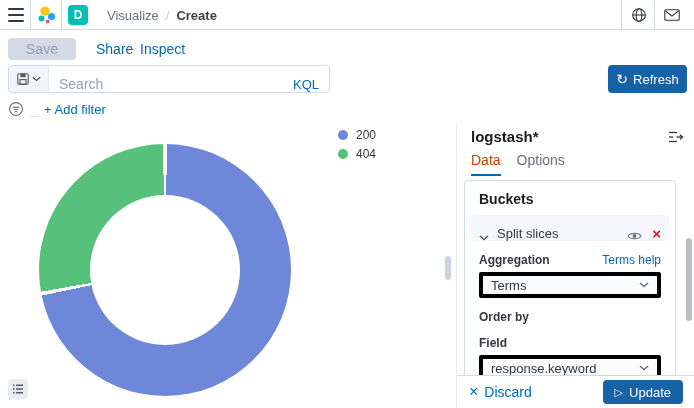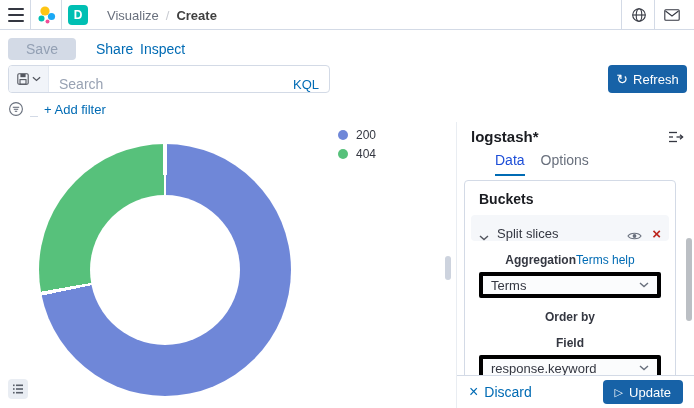--- a/index.html
+++ b/index.html
@@ -60,31 +60,31 @@
                    border-radius:4px; display:flex; align-items:center; justify-content:center; cursor:pointer; }
   #resizer { position:absolute; left:445px; top:256px; width:6px; height:24px; background:#cdd3de; border-radius:3px; cursor:col-resize; }
 
   
   #side-panel { position:absolute; left:456px; top:122px; width:238px; height:286px; background:#fff;
                 border-left:1px solid #e9edf2; }
   #panel-title { position:absolute; left:14px; top:6px; font-size:15px; font-weight:700; color:#1a1c21; }
   #collapse-btn { position:absolute; right:10px; top:8px; width:16px; height:14px; cursor:pointer; }
   #panel-tabs { position:absolute; left:14px; top:30px; display:flex; gap:16px; }
   .tab { font-size:14px; padding-bottom:6px; cursor:pointer; border-bottom:2px solid transparent; color:#69707d; }
-  .tab.active { color:#1d4ed8; border-bottom-color:#006bb4;margin-left:24px; }
+  .tab.active { color:#c2410c; border-bottom-color:#006bb4; }
   #panel-scroll { position:absolute; left:0; top:56px; width:238px; height:197px; overflow:hidden; }
   #bucket-card { position:absolute; left:7px; top:2px; width:212px; min-height:230px; background:#fff;
                  border:1px solid #d3dae6; border-radius:4px; padding:6px; }
   #bucket-title { font-size:14px; font-weight:700; color:#1a1c21; margin:4px 0 8px 8px; }
   #bucket-row { display:flex; align-items:flex-end; background:#f5f7fa; border-radius:4px; height:26px; padding:0 8px; cursor:pointer; }
   #bucket-row .lbl { font-size:13px; color:#343741; margin-left:8px; }
   #bucket-row .spacer { flex:1; }
   #remove-bucket { color:#bd271e; font-size:15px; font-weight:700; margin-left:10px; cursor:pointer; line-height:1; }
   .field-section { padding:12px 8px 0; }
-  .label-row { display:flex; justify-content:center; align-items:baseline; }
+  .label-row { display:flex; justify-content:space-between; align-items:baseline; }
   .field-label { font-size:12px; font-weight:700; color:#343741; }
   .help-link { font-size:12px; color:#006bb4; cursor:pointer; }
   .select { margin-top:5px; height:26px; border:4px solid #000000; border-radius:2px; background:#fbfcfd;
             display:flex; align-items:center; padding:0 8px; cursor:pointer; }
   .select .val { font-size:13px; color:#343741; flex:1; }
   #panel-scrollbar { position:absolute; left:229px; top:60px; width:6px; height:83px; background:rgba(105,112,125,.45); border-radius:3px; cursor:pointer;}
   #panel-footer { position:absolute; left:0; bottom:0; width:238px; height:33px; border-top:1px solid #d3dae6;
                   background:#fff; display:flex; align-items:center; justify-content:space-between; padding:0 12px; }
   #discard-btn { display:flex; align-items:center; gap:6px; color:#006bb4; font-size:14px; background:none; border:none;
                  font-family:inherit; cursor:pointer; }

